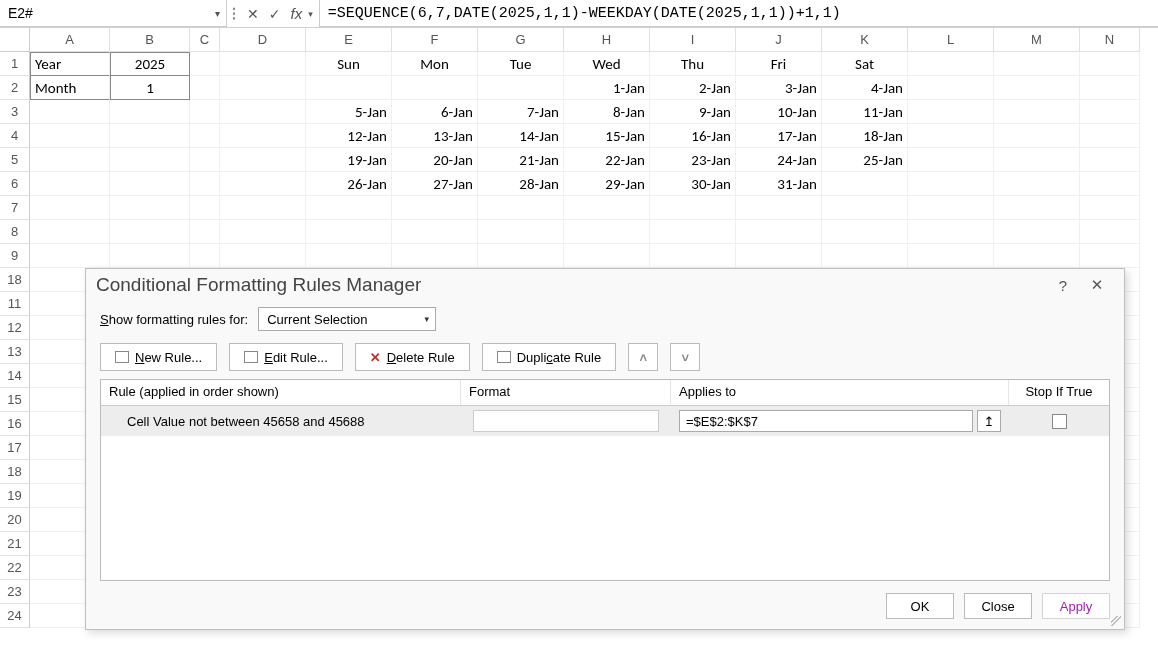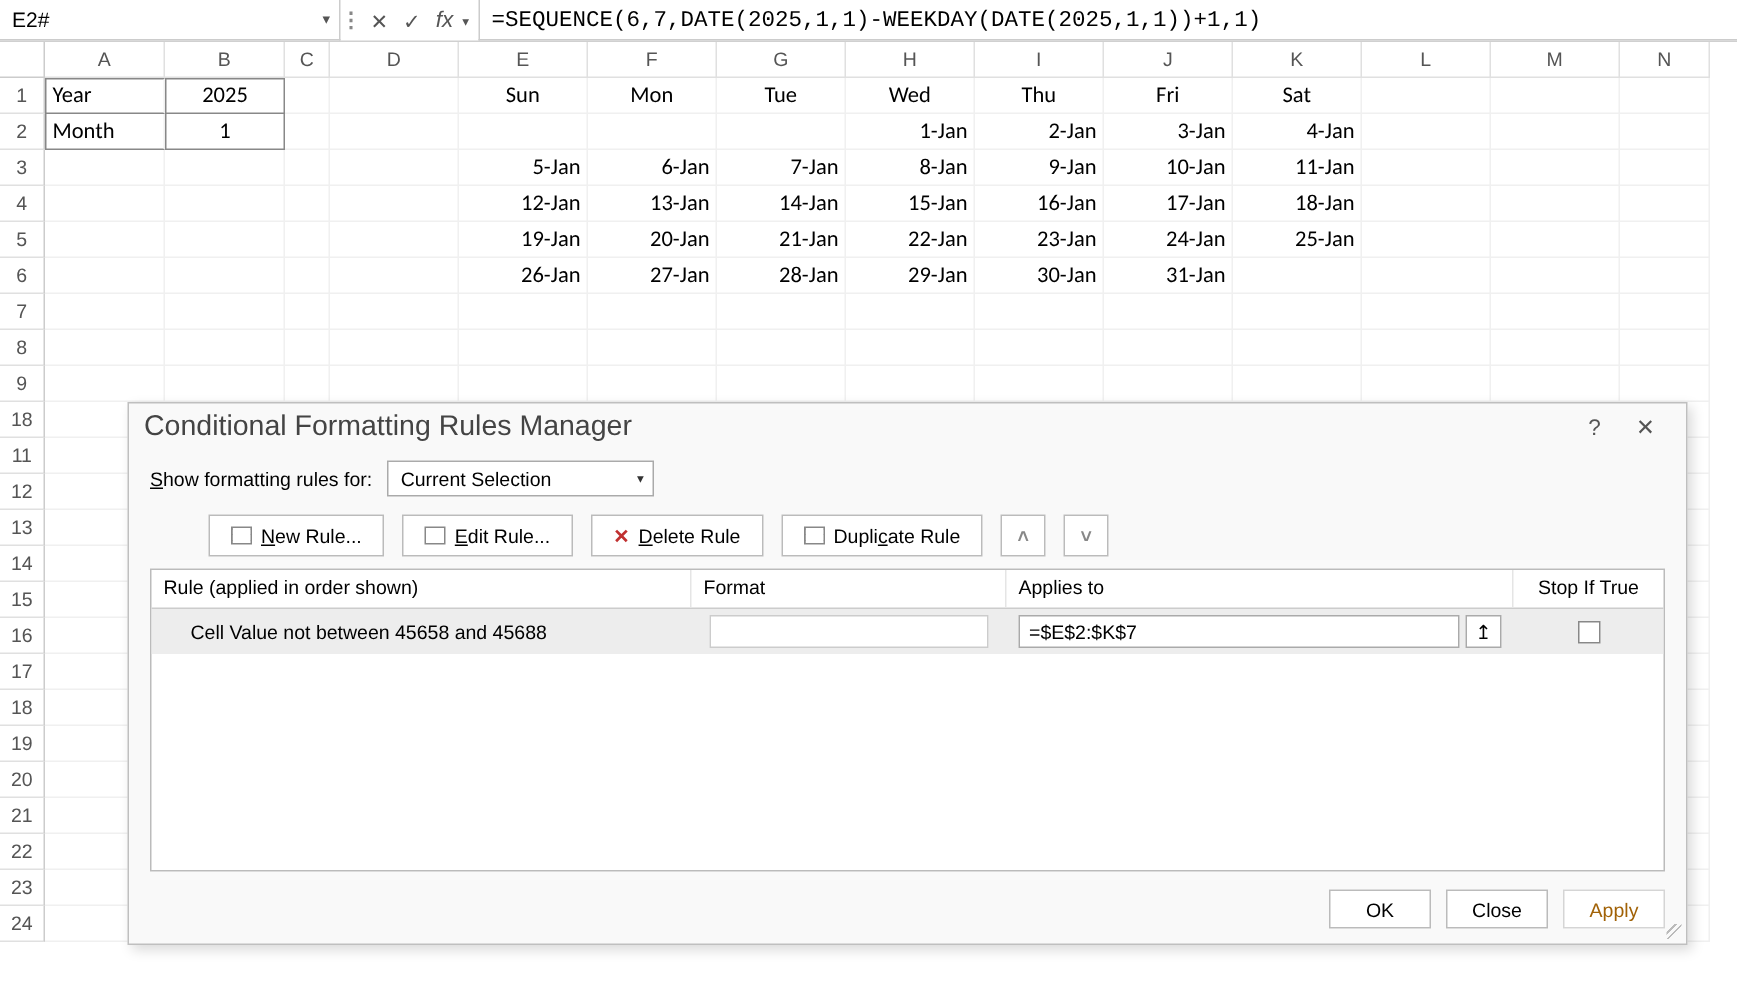--- a/index.html
+++ b/index.html
@@ -138,21 +138,21 @@
   .rules-for label { font-size: 13px; }
   .combo {
     width: 178px; height: 24px;
     border: 1px solid #aaa; background: #fff;
     display: flex; align-items: center; justify-content: space-between;
     padding: 0 6px 0 8px;
   }
   .combo .dd { font-size: 9px; color: #333; }
 
   .toolbar {
-    display: flex; gap: 12px; margin-bottom: 8px; margin-left: 39px;
+    display: flex; gap: 12px; margin-bottom: 8px;
   }
   .tool-btn {
     height: 28px;
     border: 1px solid #bbb;
     background: #fff;
     padding: 0 14px;
     display: flex; align-items: center; gap: 6px;
     font-size: 13px;
     cursor: default;
   }
@@ -233,21 +233,21 @@
     display: flex; justify-content: flex-end; gap: 10px;
     padding-top: 12px;
   }
   .dlg-btn {
     width: 68px; height: 26px;
     border: 1px solid #bbb;
     background: #fff;
     display:flex; align-items:center; justify-content:center;
     font-size: 13px;
   }
-  .dlg-btn.disabled { color: #a16207; border-color: #d5d5d5; }
+  .dlg-btn.disabled { color: #a21caf; border-color: #d5d5d5; }
   .resize-grip {
     position:absolute; right:3px; bottom:3px;
     width:10px;height:10px;
     background:
       linear-gradient(135deg, transparent 0 4px, #bbb 4px 5px, transparent 5px 7px, #bbb 7px 8px, transparent 8px);
   }
 </style>
 </head>
 <body>
 

